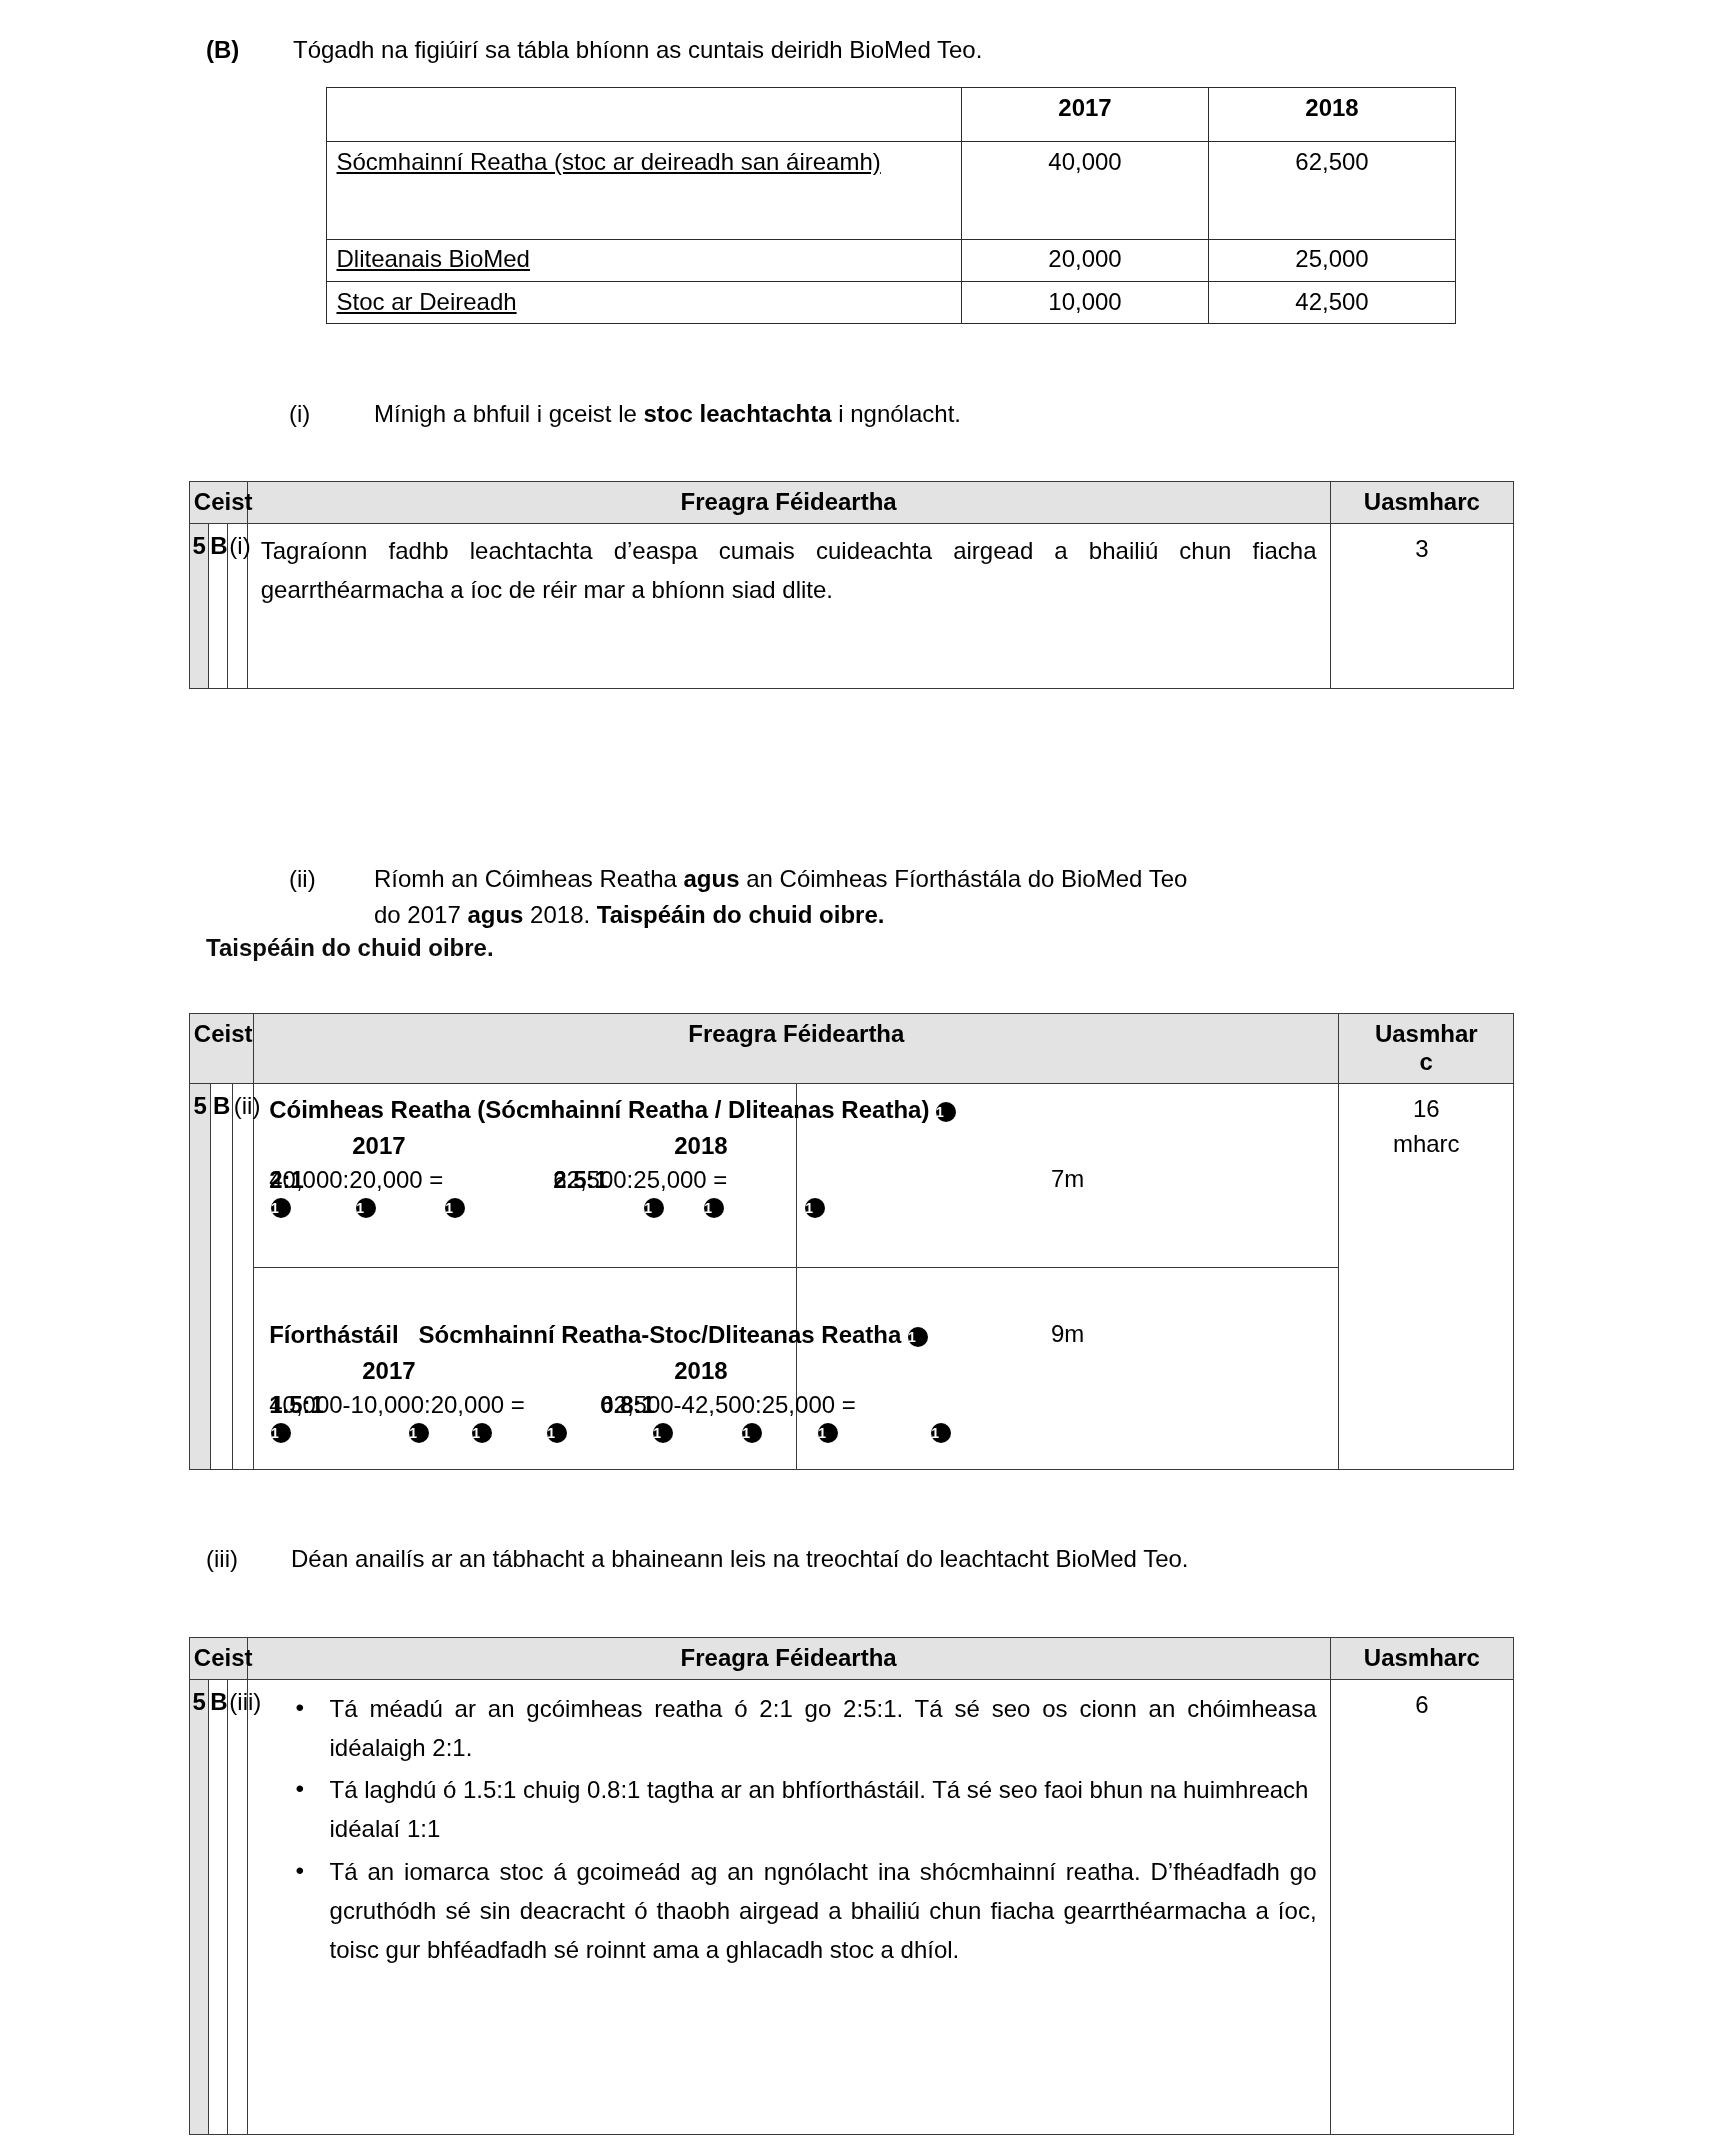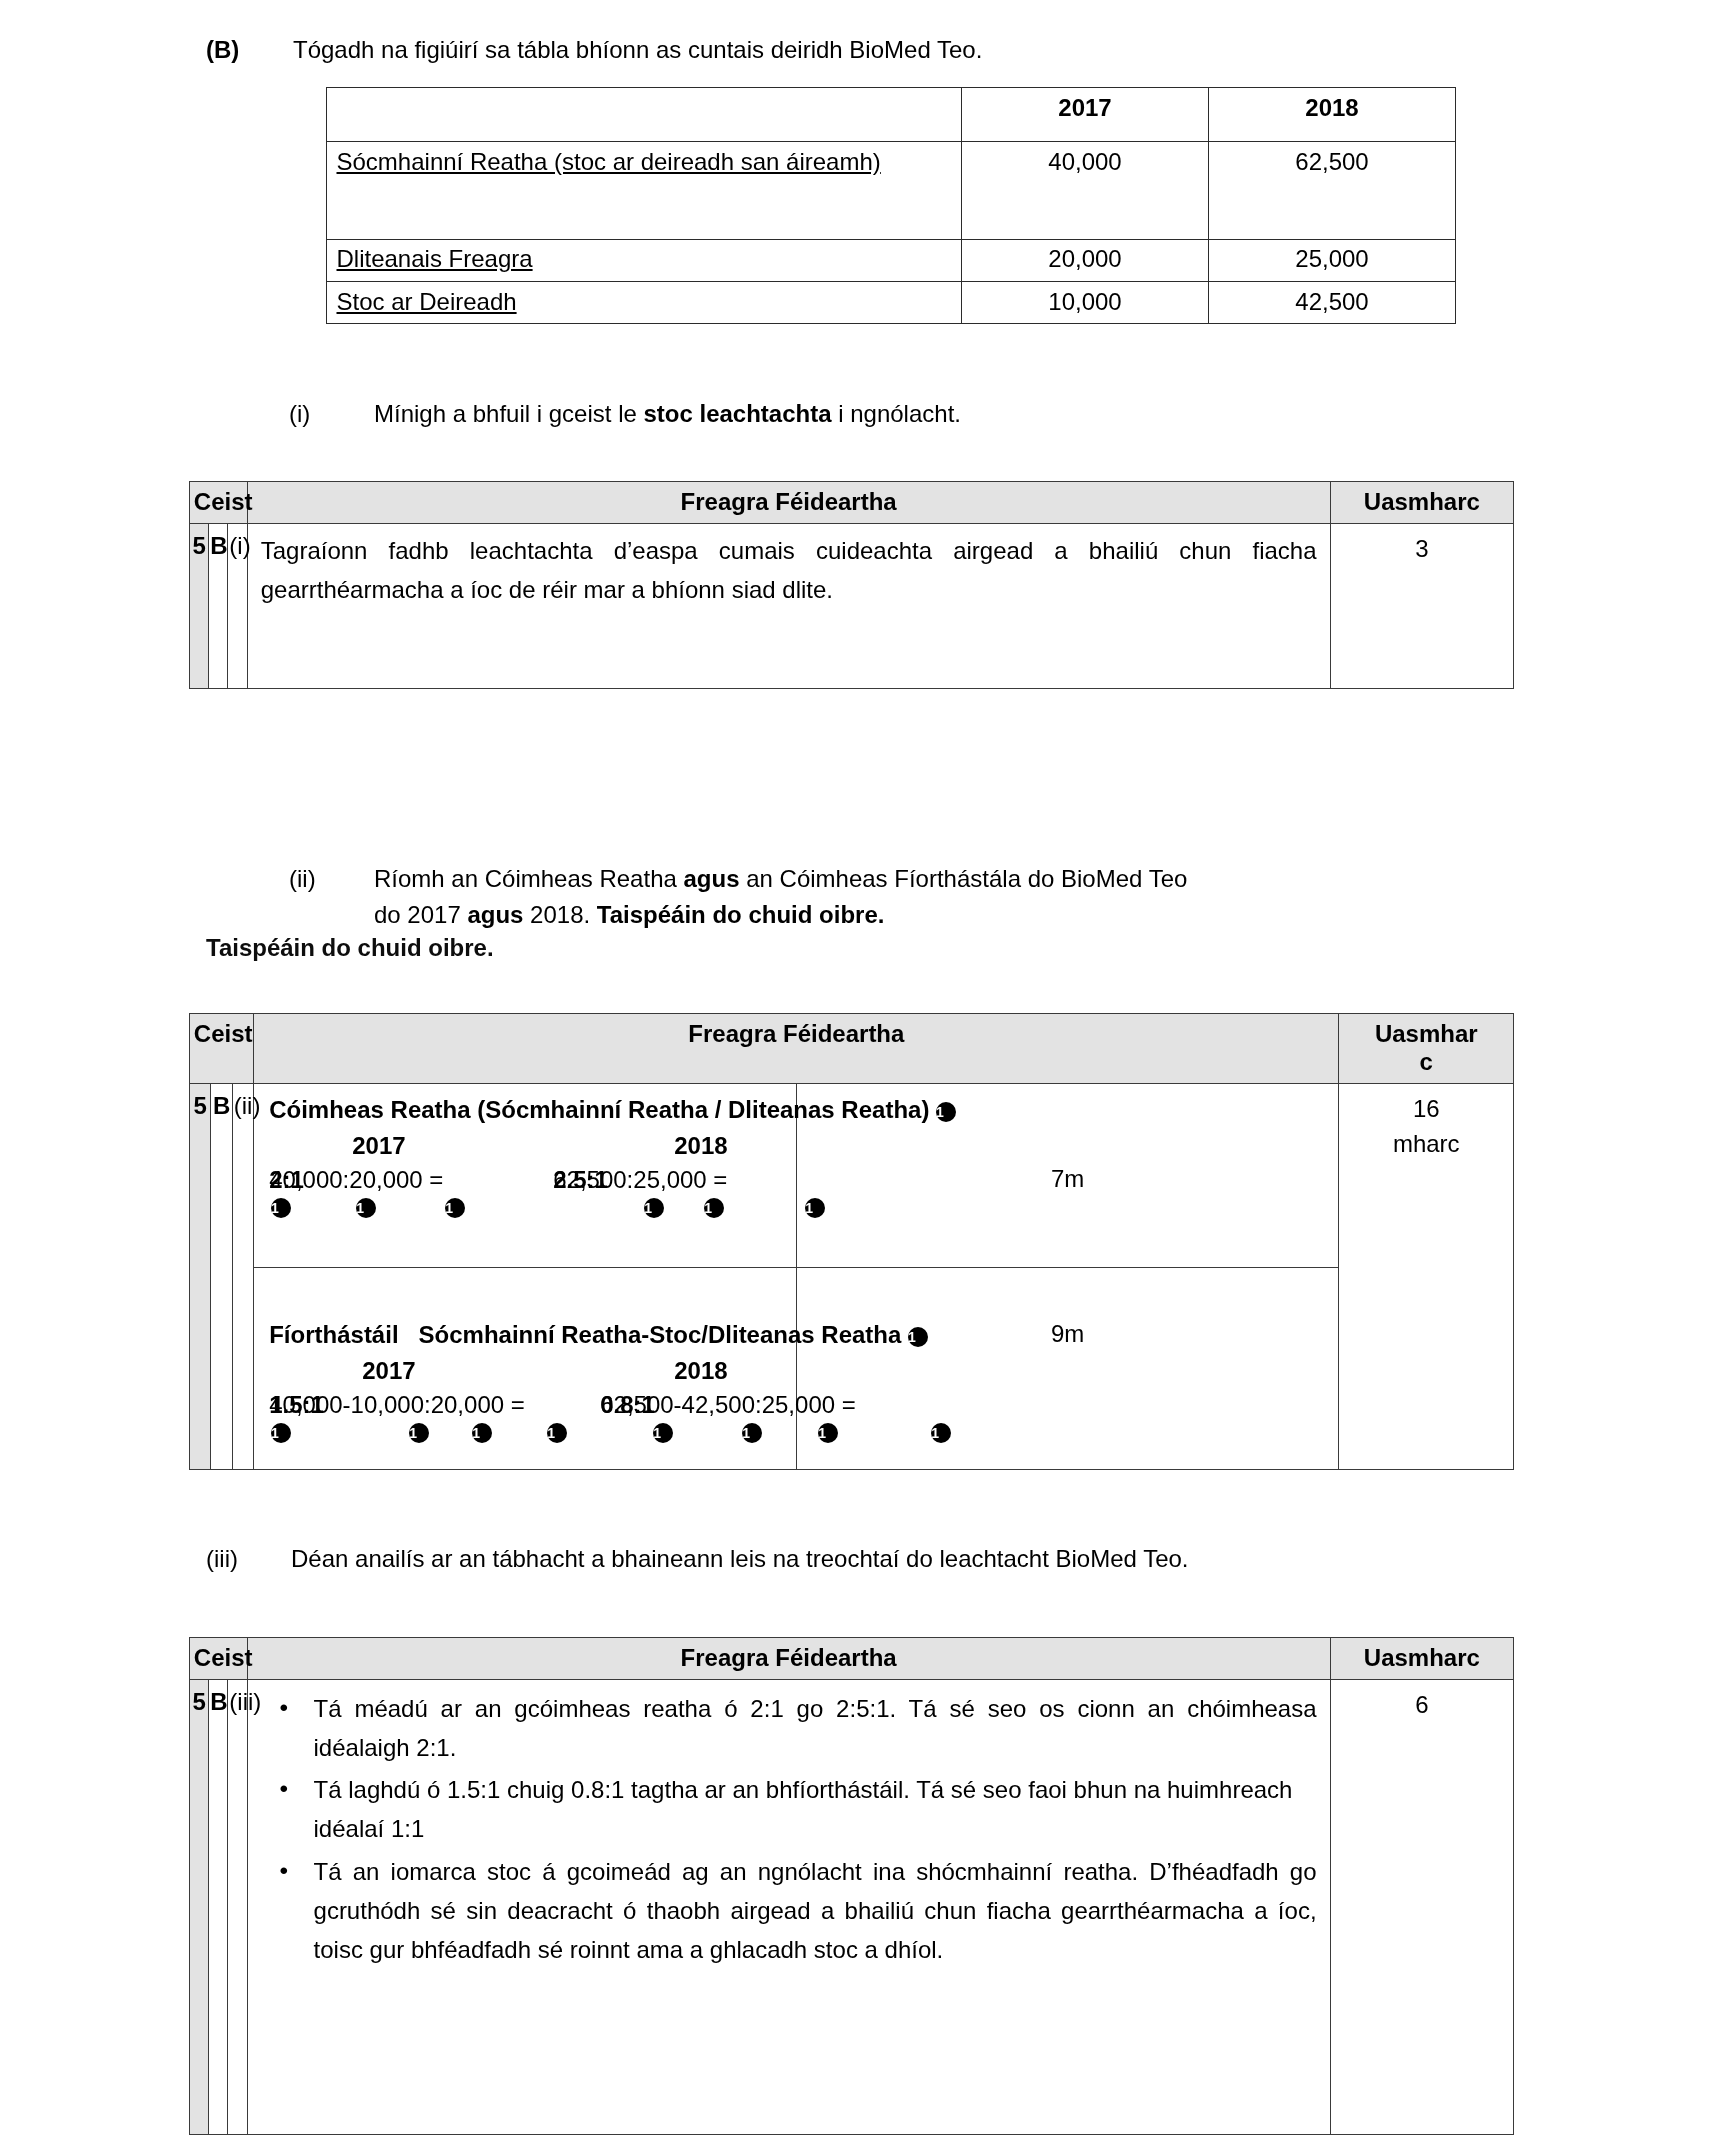--- a/index.html
+++ b/index.html
@@ -234,21 +234,21 @@
         <th class="c-yr">2018</th>
       </tr>
     </thead>
     <tbody>
       <tr class="tall">
         <td class="c-name">Sócmhainní Reatha (stoc ar deireadh san áireamh)</td>
         <td class="c-yr">40,000</td>
         <td class="c-yr">62,500</td>
       </tr>
       <tr>
-        <td class="c-name">Dliteanais Freagra</td>
+        <td class="c-name">Dliteanais BioMed</td>
         <td class="c-yr">20,000</td>
         <td class="c-yr">25,000</td>
       </tr>
       <tr>
         <td class="c-name">Stoc ar Deireadh</td>
         <td class="c-yr">10,000</td>
         <td class="c-yr">42,500</td>
       </tr>
     </tbody>
   </table>
@@ -383,21 +383,21 @@
         <th class="w-num" colspan="3">Ceist</th>
         <th class="w-ans">Freagra Féideartha</th>
         <th class="w-marks">Uasmharc</th>
       </tr>
     </thead>
     <tbody>
       <tr>
         <td class="cn w-num">5</td>
         <td class="cb w-part">B</td>
         <td class="cr w-rom">(iii)</td>
-        <td class="ans w-ans" style="height:435px; padding-left:0px; padding-top:9.5px;">
+        <td class="ans w-ans" style="height:435px; padding-left:16px; padding-top:9.5px;">
           <ul class="bul">
             <li>Tá méadú ar an gcóimheas reatha ó 2:1 go 2:5:1. Tá sé seo os cionn an chóimheasa idéalaigh 2:1.</li>
             <li class="nojust">Tá laghdú ó 1.5:1 chuig 0.8:1 tagtha ar an bhfíorthástáil. Tá sé seo faoi bhun na huimhreach idéalaí 1:1</li>
             <li>Tá an iomarca stoc á gcoimeád ag an ngnólacht ina shócmhainní reatha. D’fhéadfadh go gcruthódh sé sin deacracht ó thaobh airgead a bhailiú chun fiacha gearrthéarmacha a íoc, toisc gur bhféadfadh sé roinnt ama a ghlacadh stoc a dhíol.</li>
           </ul>
         </td>
         <td class="marks w-marks">6</td>
       </tr>
     </tbody>
   </table>

